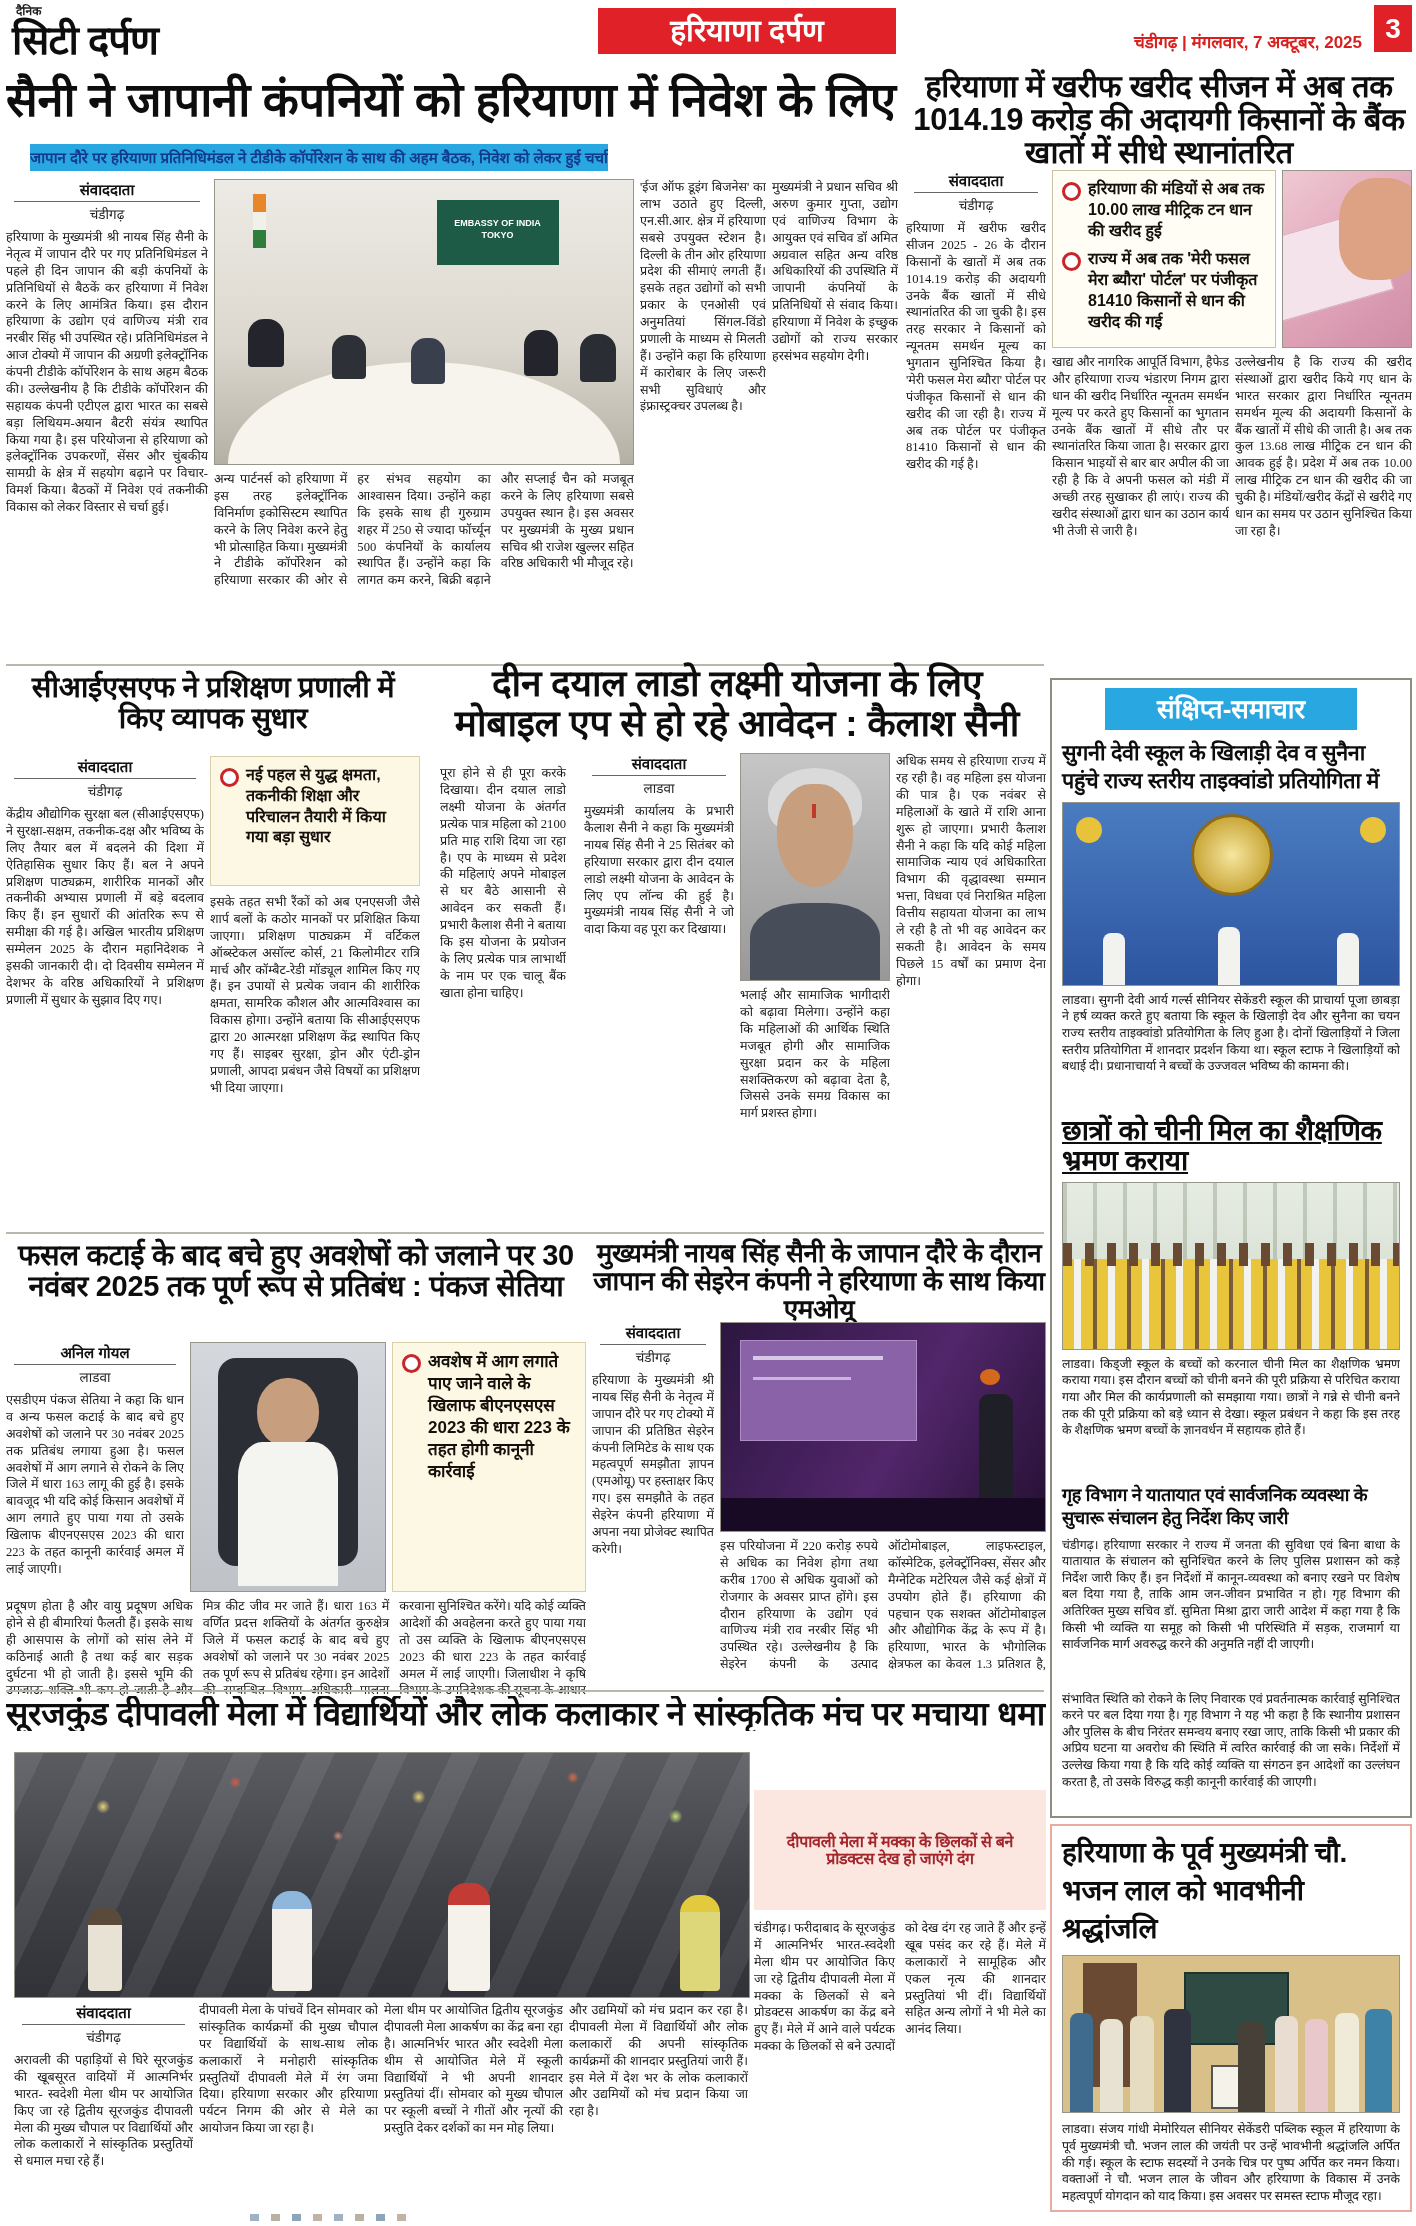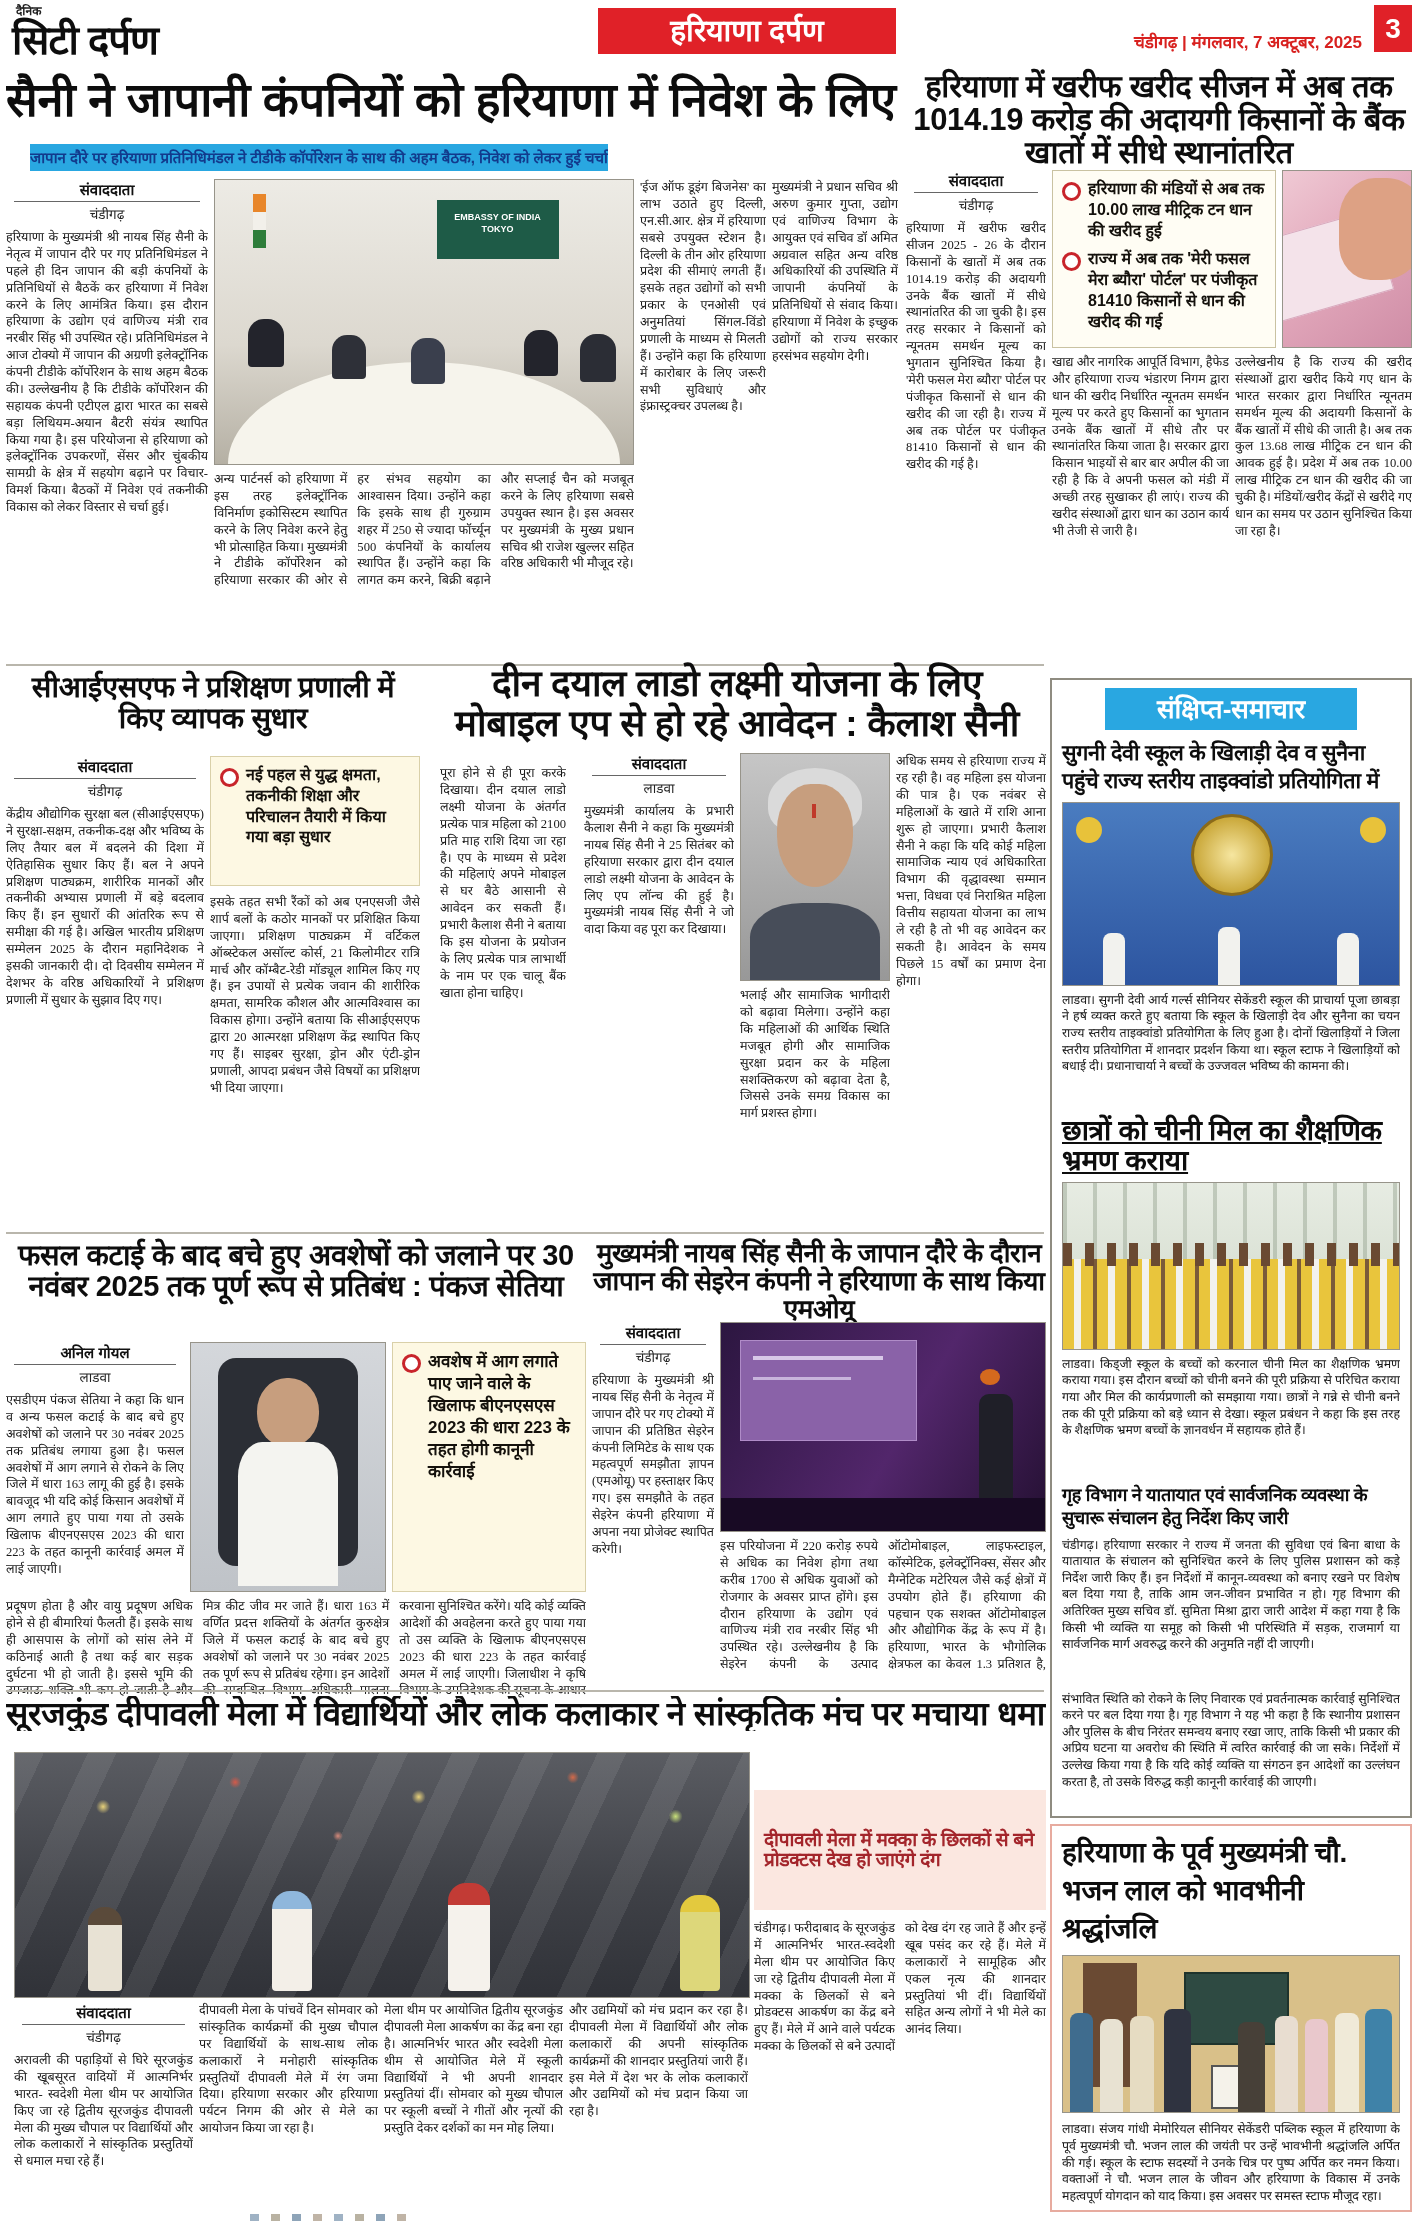--- a/index.html
+++ b/index.html
@@ -42,21 +42,21 @@
     <div class="g" style="margin-top:8px;grid-template-columns:202px 420px 126px 126px;height:470px;">
       <div style="overflow:hidden;">
         <div class="by">संवाददाता</div>
         <div class="pl">चंडीगढ़</div>
         <p class="bt" style="margin:0;height:400px;">हरियाणा के मुख्यमंत्री श्री नायब सिंह सैनी के नेतृत्व में जापान दौरे पर गए प्रतिनिधिमंडल ने पहले ही दिन जापान की बड़ी कंपनियों के प्रतिनिधियों से बैठकें कर हरियाणा में निवेश करने के लिए आमंत्रित किया। इस दौरान हरियाणा के उद्योग एवं वाणिज्य मंत्री राव नरबीर सिंह भी उपस्थित रहे। प्रतिनिधिमंडल ने आज टोक्यो में जापान की अग्रणी इलेक्ट्रॉनिक कंपनी टीडीके कॉर्पोरेशन के साथ अहम बैठक की। उल्लेखनीय है कि टीडीके कॉर्पोरेशन की सहायक कंपनी एटीएल द्वारा भारत का सबसे बड़ा लिथियम-अयान बैटरी संयंत्र स्थापित किया गया है। इस परियोजना से हरियाणा को इलेक्ट्रॉनिक उपकरणों, सेंसर और चुंबकीय सामग्री के क्षेत्र में सहयोग बढ़ाने पर विचार-विमर्श किया। बैठकों में निवेश एवं तकनीकी विकास को लेकर विस्तार से चर्चा हुई।</p>
       </div>
       <div>
         <div class="ph" style="height:284px;">
           <div style="inset:0;background:linear-gradient(180deg,#edebe5,#dcd8cf 58%,#b5b0a4);"></div>
           <div style="left:9%;top:5%;width:13px;height:54px;background:linear-gradient(180deg,#e8862a 0 33%,#f2f0ea 33% 66%,#2e7d3a 66%);"></div>
-          <div style="left:53%;top:7%;width:122px;height:48px;background:#1e5b47;color:#fff;font:bold 9px/1.35 'Liberation Sans',sans-serif;text-align:center;padding-top:11px;">
+          <div style="left:53%;top:7%;width:122px;height:48px;background:#1e5b47;color:#fff;font:bold 9px/1.35 'Liberation Sans',sans-serif;text-align:center;padding-top:17px;">
             <span>EMBASSY OF INDIA</span><br>
             <span>TOKYO</span>
           </div>
           <div style="left:3%;bottom:-36%;width:94%;height:72%;background:#f6f4ec;border-radius:50%;"></div>
           <div style="left:8%;bottom:34%;width:36px;height:48px;border-radius:16px 16px 4px 4px;background:#23242c;"></div>
           <div style="left:28%;bottom:30%;width:34px;height:44px;border-radius:15px 15px 4px 4px;background:#2e3038;"></div>
           <div style="left:47%;bottom:28%;width:34px;height:46px;border-radius:15px 15px 4px 4px;background:#3a3f4d;"></div>
           <div style="right:18%;bottom:31%;width:34px;height:46px;border-radius:15px 15px 4px 4px;background:#23242c;"></div>
           <div style="right:4%;bottom:29%;width:36px;height:48px;border-radius:16px 16px 4px 4px;background:#2b2d35;"></div>
         </div>
@@ -241,21 +241,21 @@
       <div class="pl">चंडीगढ़</div>
       <p class="bt" style="margin:0;height:158px;">अरावली की पहाड़ियों से घिरे सूरजकुंड की खूबसूरत वादियों में आत्मनिर्भर भारत- स्वदेशी मेला थीम पर आयोजित किए जा रहे द्वितीय सूरजकुंड दीपावली मेला की मुख्य चौपाल पर विद्यार्थियों और लोक कलाकारों ने सांस्कृतिक प्रस्तुतियों से धमाल मचा रहे हैं।</p>
     </div>
     <p class="bt" style="margin:0;">दीपावली मेला के पांचवें दिन सोमवार को सांस्कृतिक कार्यक्रमों की मुख्य चौपाल पर विद्यार्थियों के साथ-साथ लोक कलाकारों ने मनोहारी सांस्कृतिक प्रस्तुतियों दीपावली मेले में रंग जमा दिया। हरियाणा सरकार और हरियाणा पर्यटन निगम की ओर से मेले का आयोजन किया जा रहा है।</p>
     <p class="bt" style="margin:0;">मेला थीम पर आयोजित द्वितीय सूरजकुंड दीपावली मेला आकर्षण का केंद्र बना रहा है। आत्मनिर्भर भारत और स्वदेशी मेला थीम से आयोजित मेले में स्कूली विद्यार्थियों ने भी अपनी शानदार प्रस्तुतियां दीं। सोमवार को मुख्य चौपाल पर स्कूली बच्चों ने गीतों और नृत्यों की प्रस्तुति देकर दर्शकों का मन मोह लिया।</p>
     <p class="bt" style="margin:0;">और उद्यमियों को मंच प्रदान कर रहा है। दीपावली मेला में विद्यार्थियों और लोक कलाकारों की अपनी सांस्कृतिक कार्यक्रमों की शानदार प्रस्तुतियां जारी हैं। इस मेले में देश भर के लोक कलाकारों और उद्यमियों को मंच प्रदान किया जा रहा है।</p>
   </div>
 
   <div class="abs" style="left:754px;top:1790px;width:292px;">
     <div style="background:#fbe7e0;padding:12px 10px;height:96px;display:flex;align-items:center;">
-      <div class="hd" style="font-size:19px;color:#a3252b;width:100%;">दीपावली मेला में मक्का के छिलकों से बने प्रोडक्टस देख हो जाएंगे दंग</div>
+      <div class="hd" style="font-size:16px;color:#a3252b;text-align:center;width:100%;">दीपावली मेला में मक्का के छिलकों से बने प्रोडक्टस देख हो जाएंगे दंग</div>
     </div>
     <div class="bt" style="margin-top:10px;height:300px;column-count:2;column-gap:10px;">चंडीगढ़। फरीदाबाद के सूरजकुंड में आत्मनिर्भर भारत-स्वदेशी मेला थीम पर आयोजित किए जा रहे द्वितीय दीपावली मेला में मक्का के छिलकों से बने प्रोडक्टस आकर्षण का केंद्र बने हुए हैं। मेले में आने वाले पर्यटक मक्का के छिलकों से बने उत्पादों को देख दंग रह जाते हैं और इन्हें खूब पसंद कर रहे हैं। मेले में कलाकारों ने सामूहिक और एकल नृत्य की शानदार प्रस्तुतियां भी दीं। विद्यार्थियों सहित अन्य लोगों ने भी मेले का आनंद लिया।</div>
   </div>
 
   <div class="abs" style="left:1050px;top:1824px;width:362px;height:388px;border:2px solid #e7ab9f;padding:8px 10px;box-sizing:border-box;overflow:hidden;">
     <div class="hd" style="font-size:28px;line-height:1.35;">हरियाणा के पूर्व मुख्यमंत्री चौ. भजन लाल को भावभीनी श्रद्धांजलि</div>
     <div class="ph" style="height:156px;margin-top:8px;">
       <div style="inset:0;background:#d9c089;"></div>
       <div style="left:6%;top:4%;width:16%;height:80%;background:#6a4a33;"></div>
       <div style="left:36%;top:10%;width:30%;height:44%;background:#2e4a42;border:2px solid #1e332c;"></div>

